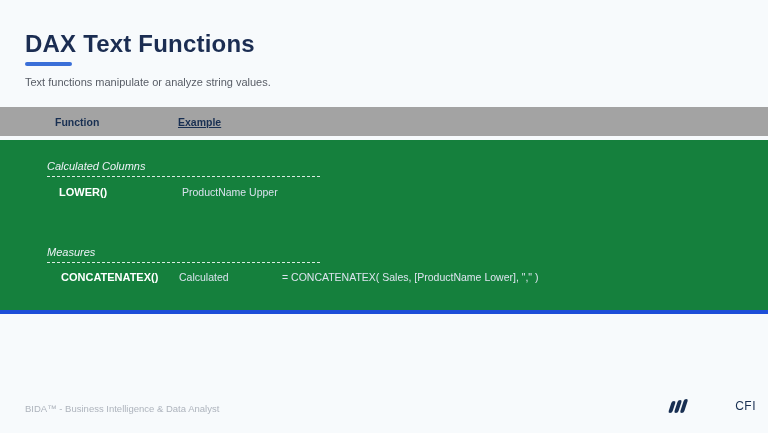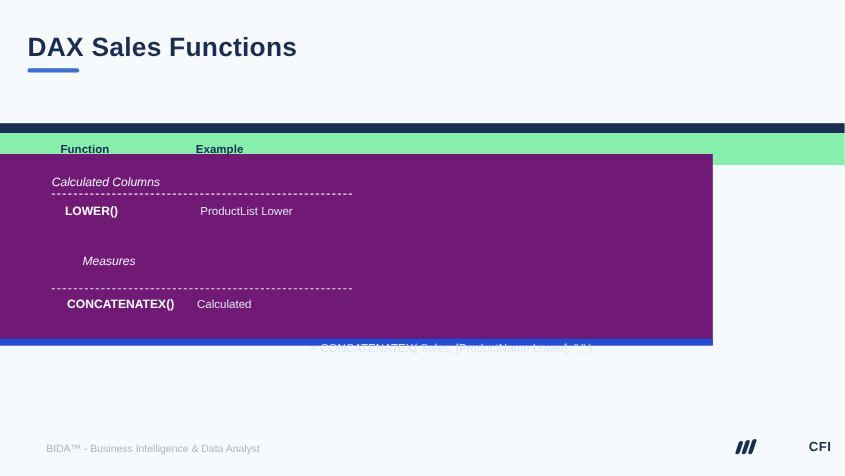--- a/index.html
+++ b/index.html
@@ -37,86 +37,85 @@
 
   
   .table-top-bar {
     position: absolute;
     top: 112px; left: 0;
     width: 768px; height: 9px;
     background: #182f52;
   }
   .table-header-row {
     position: absolute;
-    top: 121px; left: 0;
+    top: 107px; left: 0;
     width: 768px; height: 29px;
-    background: #86efac;
+    background: #a3a3a3;
     display: flex;
     align-items: center;
   }
   .col-head {
     font-size: 10.5px;
     font-weight: 700;
     color: #182f52;
   }
   .col-head.function { position: absolute; left: 55px; }
-  .col-head.example  { position: absolute; left: 178px; }
+  .col-head.example  { position: absolute; left: 178px; text-decoration: underline; }
 
   
   .table-body {
     position: absolute;
     top: 140px; left: 0;
-    width: 648px; height: 174px;
-    background: #701a75;
-    border-bottom: 6px solid #1d4ed8;
+    width: 768px; height: 174px;
+    background: #15803d;
+    border-bottom: 4px solid #1d4ed8;
   }
   .section-label {
     position: absolute;
     left: 47px;
     font-size: 11px;
     font-style: italic;
     color: #edf1f7;
   }
   .dashed-rule {
     position: absolute;
     left: 47px;
     width: 273px;
     border-bottom: 1px dashed rgba(255,255,255,0.85);
   }
   .label-calc  { top: 20px; }
   .rule-calc   { top: 36px; }
-  .label-meas  { top: 92px; margin-left: 28px; }
+  .label-meas  { top: 106px; }
   .rule-meas   { top: 122px; }
 
   .t-row { position: absolute; left: 4px; width: 768px; height: 14px; }
   .row-lower  { top: 46px; }
   .row-upper  { top: 75px; }
   .row-concat { top: 131px; }
 
   .cell { position: absolute; white-space: nowrap; font-size: 10.5px; }
   .cell.fn {
     left: 55px;
     font-weight: 700;
     color: #ffffff;
     font-size: 11px;
   }
   .cell.ex { left: 178px; color: #d9e1ed; }
   .cell.fx { left: 335px; color: #dde4ef; }
   .row-concat .cell.fn { left: 57px; text-align: right; }
   .row-concat .cell.ex { left: 175px; }
-  .row-concat .cell.fx { left: 278px; margin-top: 40px; }
+  .row-concat .cell.fx { left: 278px; }
 
   
   .footer-text {
     position: absolute;
     left: 25px;
     top: 403px;
     font-size: 9.5px;
     color: #aeb4bd;
-    margin-left: 17px;
   }
   .cfi-logo {
     position: absolute;
     right: 12px;
     top: 399px;
     display: flex;
     align-items: center;
     gap: 5px;
   }
   .logo-bars { display: flex; gap: 2px; align-items: flex-end; }
@@ -124,50 +123,51 @@
     width: 4px;
     height: 12px;
     background: #182f52;
     border-radius: 2px;
     transform: skewX(-18deg);
   }
   .logo-bars .b2 { height: 13px; }
   .logo-bars .b3 { height: 14px; }
   .logo-text {
     font-size: 12px;
-    font-weight: 700;
+    font-weight: 400;
     color: #182f52;
     letter-spacing: 0.5px;
     margin-left: 44px;
   }
 </style>
 </head>
 <body>
 
 <div class="slide">
 
   <div class="header">
-    <div class="page-title">DAX Sales Functions</div>
+    <div class="page-title">DAX Text Functions</div>
     <div class="title-underline"></div>
+    <div class="subtitle">Text functions manipulate or analyze string values.</div>
   </div>
 
   <div class="table-top-bar"></div>
   <div class="table-header-row">
     <span class="col-head function">Function</span>
     <span class="col-head example">Example</span>
   </div>
 
   <div class="table-body">
 
     <div class="section-label label-calc">Calculated Columns</div>
     <div class="dashed-rule rule-calc"></div>
 
     <div class="t-row row-lower">
       <span class="cell fn">LOWER()</span>
-      <span class="cell ex">ProductList Lower</span>
+      <span class="cell ex">ProductName Upper</span>
     </div>
 
 
     <div class="section-label label-meas">Measures</div>
     <div class="dashed-rule rule-meas"></div>
 
     <div class="t-row row-concat">
       <span class="cell fn">CONCATENATEX()</span>
       <span class="cell ex">Calculated</span>
       <span class="cell fx">= CONCATENATEX( Sales, [ProductName Lower], "," )</span>

